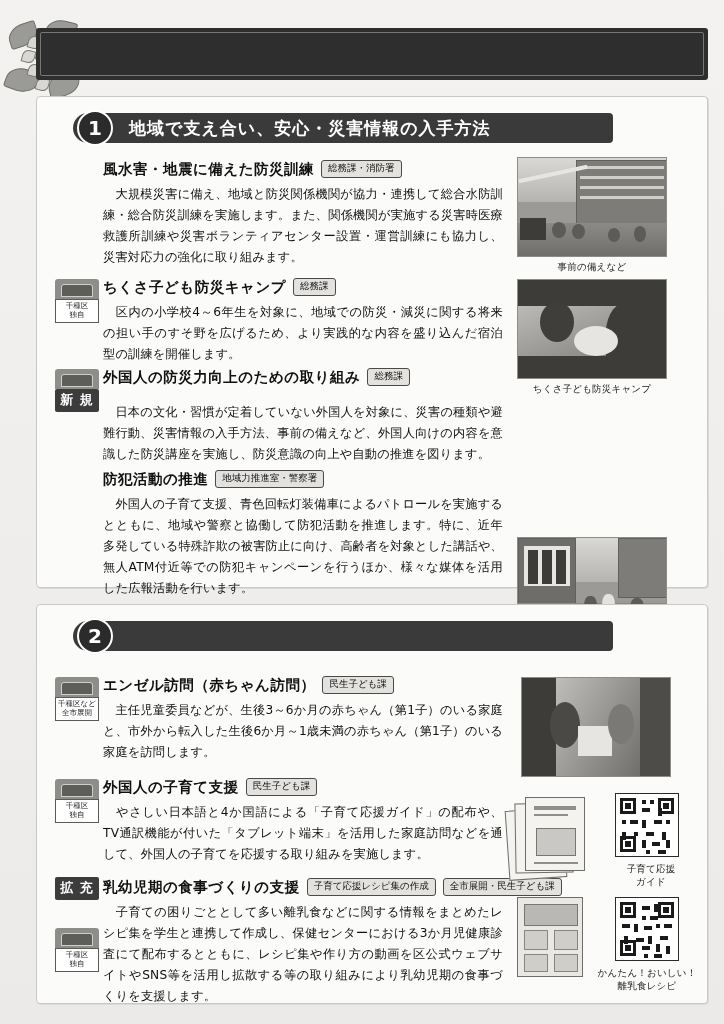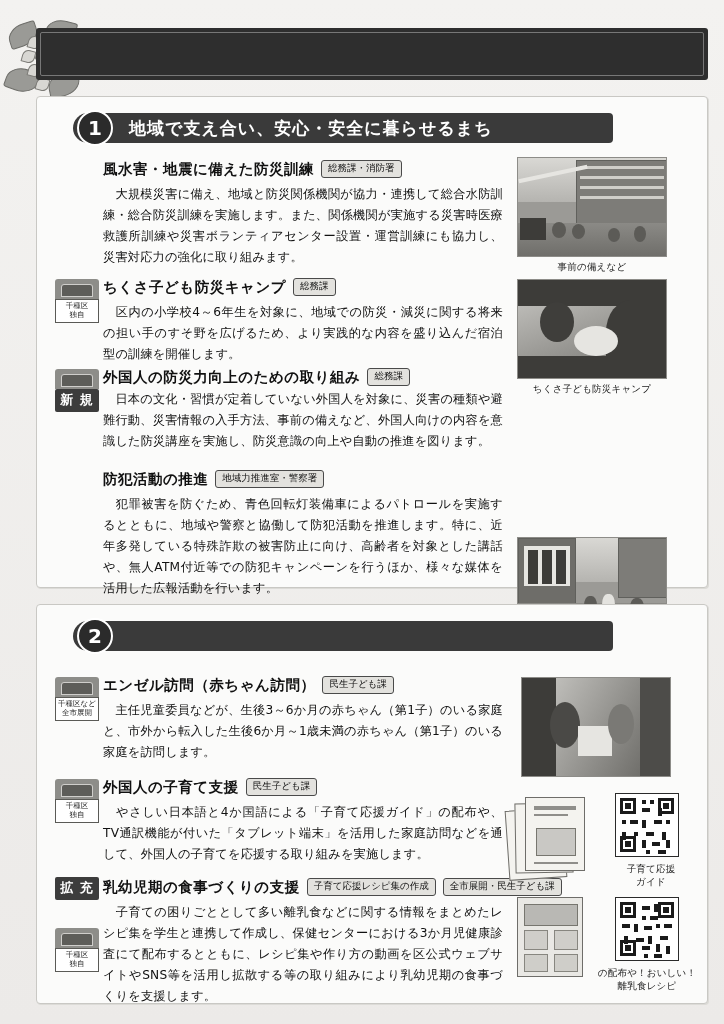--- a/index.html
+++ b/index.html
@@ -257,21 +257,21 @@
       <div class="petal" style="left:50px; top:46px;"></div>
       <div class="petal" style="left:30px; top:60px;"></div>
     </div>
     <div class="header-band"></div>
   </div>
 
   <div class="card" id="section-1">
 
     <div class="sec-head"></div>
     <div class="sec-num">1</div>
-    <div class="sec-title">地域で支え合い、安心・安全に暮らせるまち</div>
+    <div class="sec-title">地域で支え合い、安心・災害情報の入手方法</div>
 
     <div class="item" style="left:66px; top:62px; width:400px;">
       <div class="item-head">
         <span class="item-title">風水害・地震に備えた防災訓練</span><span class="tag">総務課・消防署</span>
       </div>
       <div class="item-body" style="top:25px; width:400px;">　大規模災害に備え、地域と防災関係機関が協力・連携して総合水防訓練・総合防災訓練を実施します。また、関係機関が実施する災害時医療救護所訓練や災害ボランティアセンター設置・運営訓練にも協力し、災害対応力の強化に取り組みます。</div>
     </div>
 
     <div class="badge" style="left:18px; top:182px;">
       <div class="badge-top"></div>
@@ -285,28 +285,28 @@
     </div>
 
     <div class="badge" style="left:18px; top:272px;">
       <div class="badge-top"></div>
       <div class="badge-main">新 規</div>
     </div>
     <div class="item" style="left:66px; top:270px; width:400px;">
       <div class="item-head">
         <span class="item-title">外国人の防災力向上のための取り組み</span><span class="tag">総務課</span>
       </div>
-      <div class="item-body" style="top:22px; width:400px;">　日本の文化・習慣が定着していない外国人を対象に、災害の種類や避難行動、災害情報の入手方法、事前の備えなど、外国人向けの内容を意識した防災講座を実施し、防災意識の向上や自動の推進を図ります。</div>
+      <div class="item-body" style="top:35px; width:400px;">　日本の文化・習慣が定着していない外国人を対象に、災害の種類や避難行動、災害情報の入手方法、事前の備えなど、外国人向けの内容を意識した防災講座を実施し、防災意識の向上や自動の推進を図ります。</div>
     </div>
 
     <div class="item" style="left:66px; top:372px; width:400px;">
       <div class="item-head">
         <span class="item-title">防犯活動の推進</span><span class="tag">地域力推進室・警察署</span>
       </div>
-      <div class="item-body" style="top:25px; width:400px;">　犯罪被害を防ぐため、青色回転灯装備車によるパトロールを実施するとともに、地域や警察と協働して防犯活動を推進します。特に、近年多発している特殊詐欺の被害防止に向け、高齢者を対象とした講話や、無人ATM付近等での防犯キャンペーンを行うほか、様々な媒体を活用した広報活動を行います。</div>
+      <div class="item-body" style="top:25px; width:400px;">　外国人の子育て支援、青色回転灯装備車によるパトロールを実施するとともに、地域や警察と協働して防犯活動を推進します。特に、近年多発している特殊詐欺の被害防止に向け、高齢者を対象とした講話や、無人ATM付近等での防犯キャンペーンを行うほか、様々な媒体を活用した広報活動を行います。</div>
     </div>
 
     <div class="photo" style="left:480px; top:60px; width:150px; height:100px;">
       <div class="sky"></div>
       <div class="bldg" style="left:58px; top:2px; width:92px; height:66px;"></div>
       <div class="strip" style="left:62px; top:8px; width:84px; height:3px;"></div>
       <div class="strip" style="left:62px; top:18px; width:84px; height:3px;"></div>
       <div class="strip" style="left:62px; top:28px; width:84px; height:3px;"></div>
       <div class="strip" style="left:62px; top:38px; width:84px; height:3px;"></div>
       <div class="grnd"></div>
@@ -458,18 +458,18 @@
       <i style="left:20px; top:40px; width:8px; height:4px;"></i>
       <i style="left:32px; top:38px; width:4px; height:8px;"></i>
       <i style="left:44px; top:38px; width:8px; height:4px;"></i>
       <i style="left:26px; top:48px; width:8px; height:4px;"></i>
       <i style="left:40px; top:46px; width:4px; height:8px;"></i>
       <i style="left:50px; top:48px; width:4px; height:8px;"></i>
       <i style="left:28px; top:56px; width:4px; height:4px;"></i>
       <i style="left:38px; top:56px; width:8px; height:4px;"></i>
     </div>
     <div class="caption" style="left:548px; top:362px; width:124px; line-height:1.35;">
-      <span>の配布や！おいしい！</span><br>
+      <span>かんたん！おいしい！</span><br>
       <span>離乳食レシピ</span>
     </div>
   </div>
 
 </div>
 
 </body></html>

